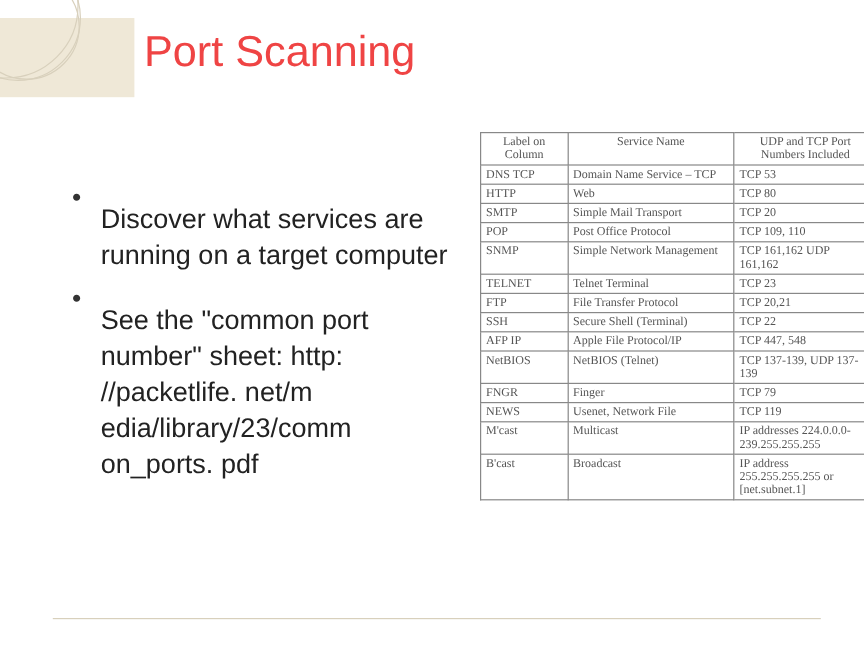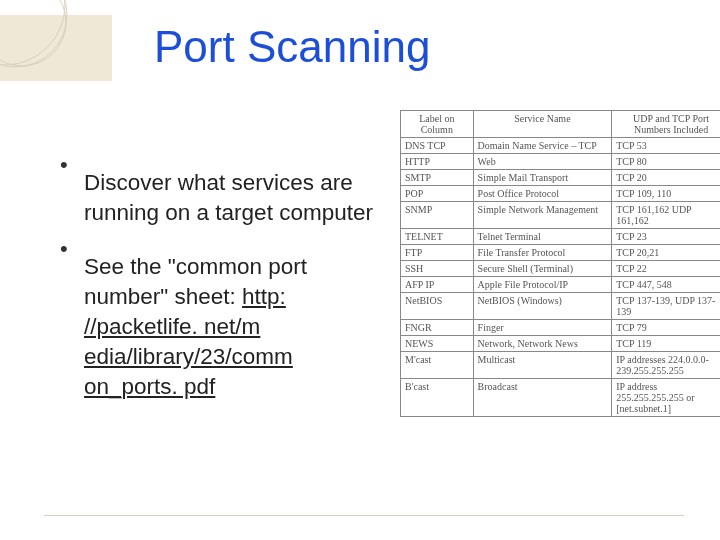--- a/index.html
+++ b/index.html
@@ -26,25 +26,24 @@
     left: 0;
     width: 112px;
     height: 66px;
     background: #efe8d7;
     z-index: 0;
   }
   .title {
     position: absolute;
     top: 22px;
     left: 120px;
-    font-size: 44px;
-    color: #1d4ed8;
+    font-size: 36px;
+    color: #ef4444;
     font-weight: normal;
     z-index: 2;
-    margin-left: 34px;
   }
   .content {
     position: absolute;
     top: 148px;
     left: 60px;
     width: 320px;
     z-index: 2;
   }
   .bullet-item {
     display: flex;
@@ -60,21 +59,20 @@
     text-align: left;
     padding-top: 2px;
   }
   .bullet-text {
     font-size: 22.5px;
     line-height: 30px;
     color: #222;
     margin-top: 20px;
   }
   .bullet-text .link {
-    text-decoration: underline;
     color: #222;
   }
   .table-wrap {
     position: absolute;
     top: 110px;
     left: 400px;
     width: 331px;
     z-index: 1;
   }
   table {
@@ -184,31 +182,31 @@
           <td>Secure Shell (Terminal)</td>
           <td>TCP 22</td>
         </tr>
         <tr>
           <td>AFP IP</td>
           <td>Apple File Protocol/IP</td>
           <td>TCP 447, 548</td>
         </tr>
         <tr>
           <td>NetBIOS</td>
-          <td>NetBIOS (Windows)</td>
+          <td>NetBIOS (Telnet)</td>
           <td>TCP 137-139, UDP 137-139</td>
         </tr>
         <tr>
           <td>FNGR</td>
           <td>Finger</td>
           <td>TCP 79</td>
         </tr>
         <tr>
           <td>NEWS</td>
-          <td>Network, Network News</td>
+          <td>Usenet, Network File</td>
           <td>TCP 119</td>
         </tr>
         <tr>
           <td>M'cast</td>
           <td>Multicast</td>
           <td>IP addresses 224.0.0.0-239.255.255.255</td>
         </tr>
         <tr>
           <td>B'cast</td>
           <td>Broadcast</td>

